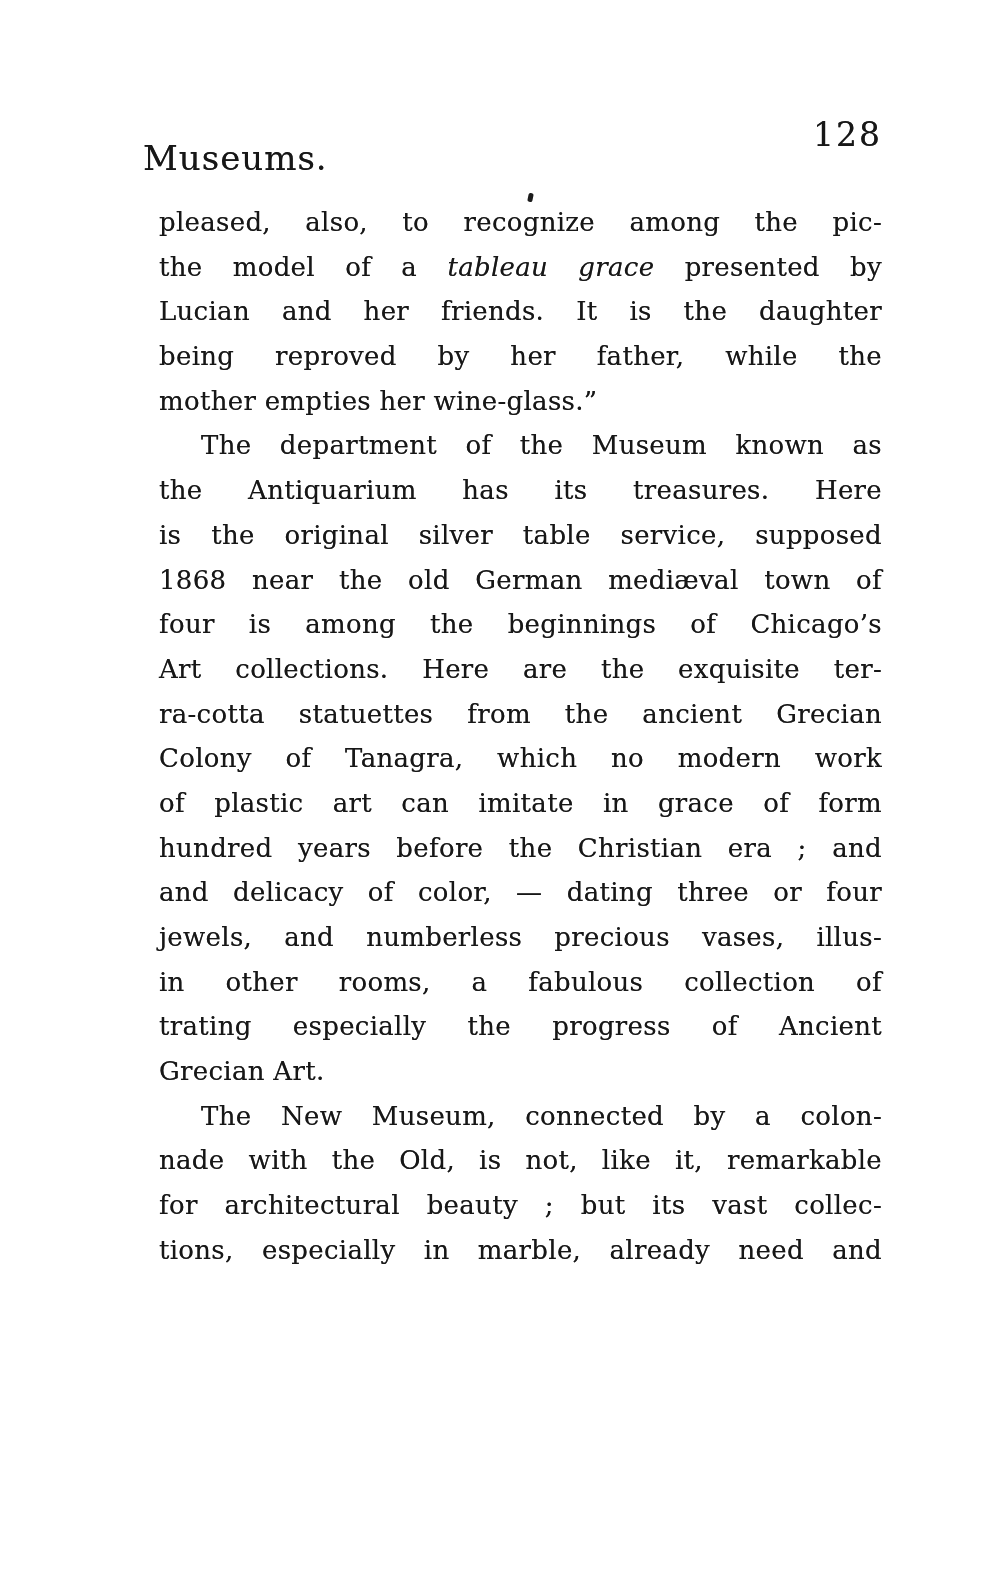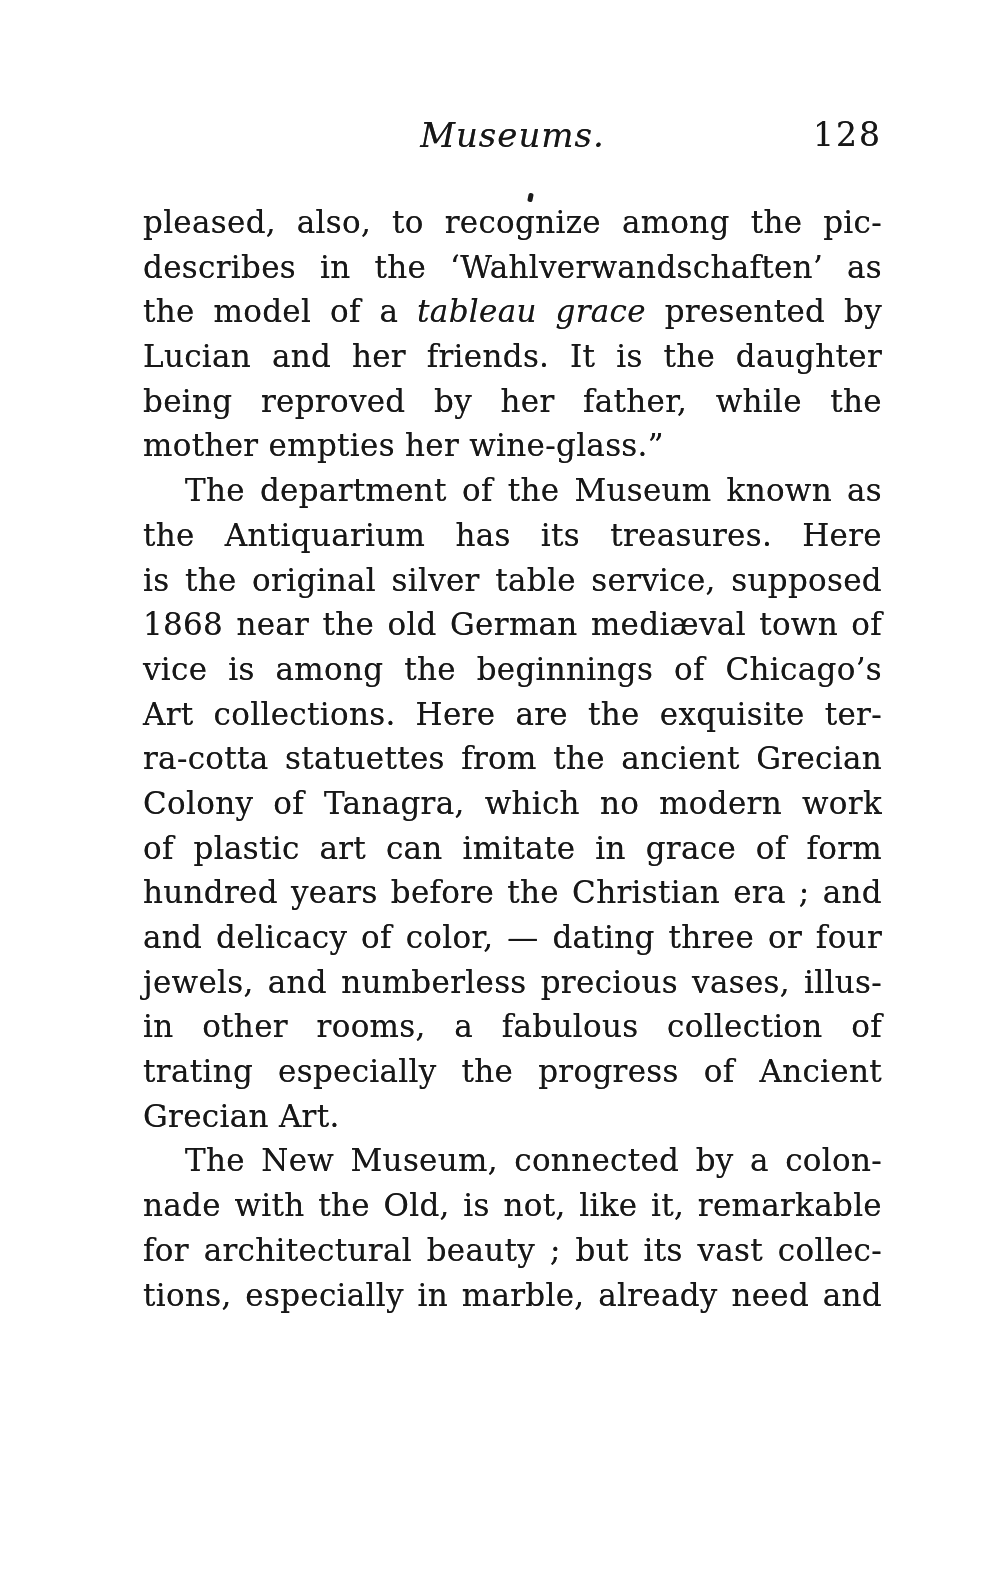--- a/index.html
+++ b/index.html
@@ -19,51 +19,51 @@
   .running-head {
     position: absolute;
     top: 110px;
     left: 143px;
     width: 739px;
     height: 50px;
     line-height: 50px;
   }
   .head-title {
     display: block;
-    text-align: center;
-    font-style: italic;
     font-size: 34px;
     letter-spacing: 1px;
     text-shadow: 0 0 0.5px rgba(0,0,0,0.65);
+    margin-top: 23px;
   }
   .page-number {
     position: absolute;
     top: 0;
     right: 0;
     height: 50px;
     line-height: 50px;
     font-size: 33px;
     letter-spacing: 2px;
     text-shadow: 0 0 0.5px rgba(0,0,0,0.65);
   }
   .text-block {
     position: absolute;
     top: 200px;
     left: 143px;
     width: 739px;
   }
   .line {
     height: 44.7px;
     line-height: 44.7px;
-    font-size: 31px;
+    font-size: 26px;
     letter-spacing: 0.3px;
     text-align: justify;
     text-align-last: justify;
     white-space: nowrap; 
     text-shadow: 0 0 0.5px rgba(0,0,0,0.6);
+    margin-left: 16px;
   }
   .line.no-justify {
     text-align-last: left;
   }
   .line.indent {
     text-indent: 42px;
   }
   .line .it {
     font-style: italic;
   }
@@ -85,30 +85,29 @@
 
   <div class="running-head">
     <span class="head-title">Museums.</span>
     <span class="page-number">128</span>
   </div>
 
   <div class="ink-speck"></div>
 
   <div class="text-block">
       <div class="line"><span>pleased, also, to recognize among the pic-</span></div>
-      <div class="line"><span>describes in the ‘Wahlverwandschaften’ as</span></div>
       <div class="line"><span>the model of a </span><span class="it">tableau grace</span><span> presented by</span></div>
       <div class="line"><span>Lucian and her friends.  It is the daughter</span></div>
       <div class="line"><span>being reproved by her father, while the</span></div>
       <div class="line no-justify"><span>mother empties her wine-glass.”</span></div>
       <div class="line indent"><span>The department of the Museum known as</span></div>
       <div class="line"><span>the Antiquarium has its treasures.  Here</span></div>
       <div class="line"><span>is the original silver table service, supposed</span></div>
       <div class="line"><span>1868 near the old German mediæval town of</span></div>
-      <div class="line"><span>vice is among the beginnings of Chicago’s</span></div>
+      <div class="line"><span>four is among the beginnings of Chicago’s</span></div>
       <div class="line"><span>Art collections.  Here are the exquisite ter-</span></div>
       <div class="line"><span>ra-cotta statuettes from the ancient Grecian</span></div>
       <div class="line"><span>Colony of Tanagra, which no modern work</span></div>
       <div class="line"><span>of plastic art can imitate in grace of form</span></div>
       <div class="line"><span>hundred years before the Christian era ; and</span></div>
       <div class="line"><span>and delicacy of color, — dating three or four</span></div>
       <div class="line"><span>jewels, and numberless precious vases, illus-</span></div>
       <div class="line"><span>in other rooms, a fabulous collection of</span></div>
       <div class="line"><span>trating especially the progress of Ancient</span></div>
       <div class="line no-justify"><span>Grecian Art.</span></div>

